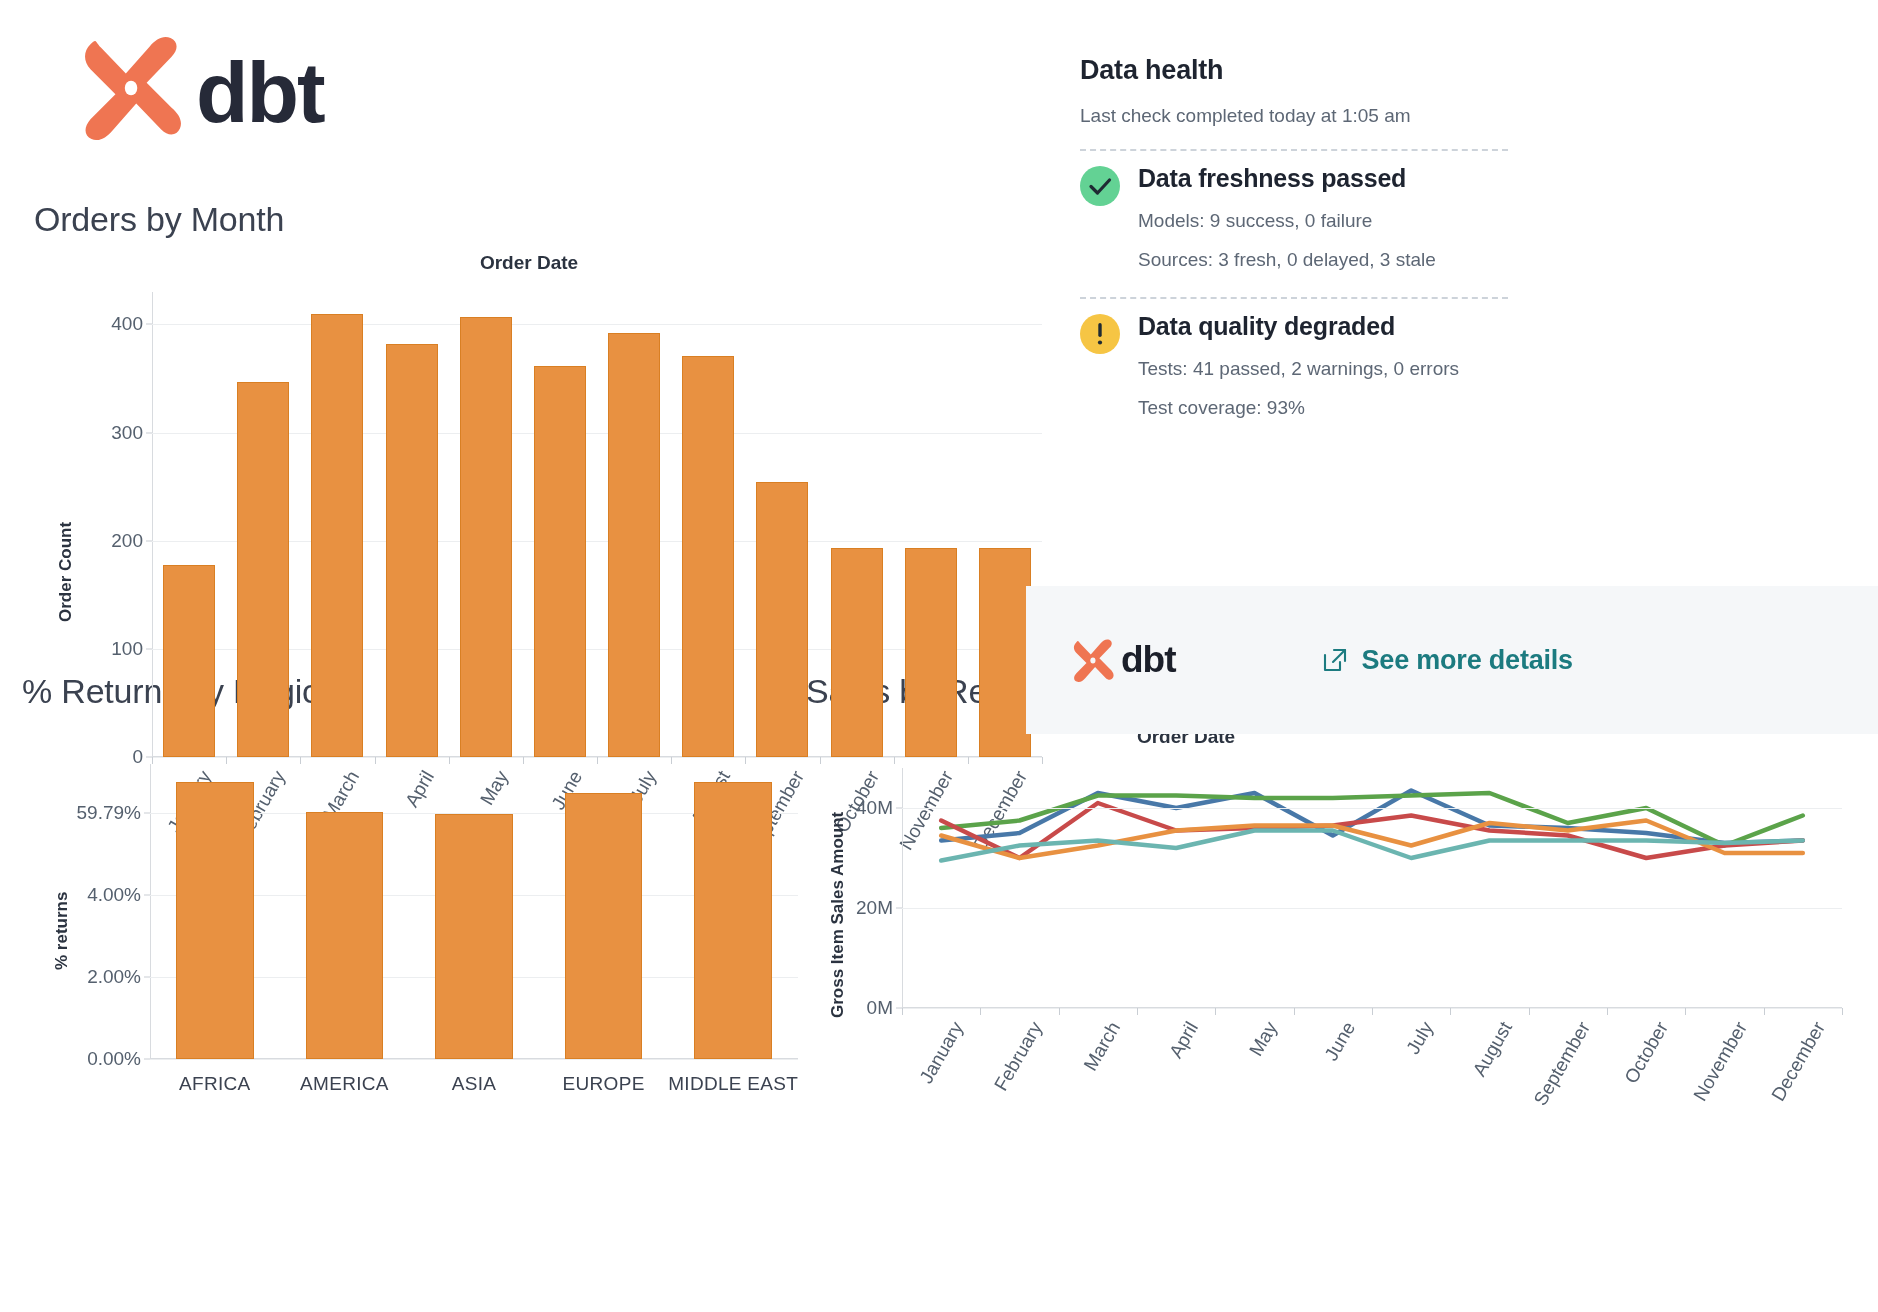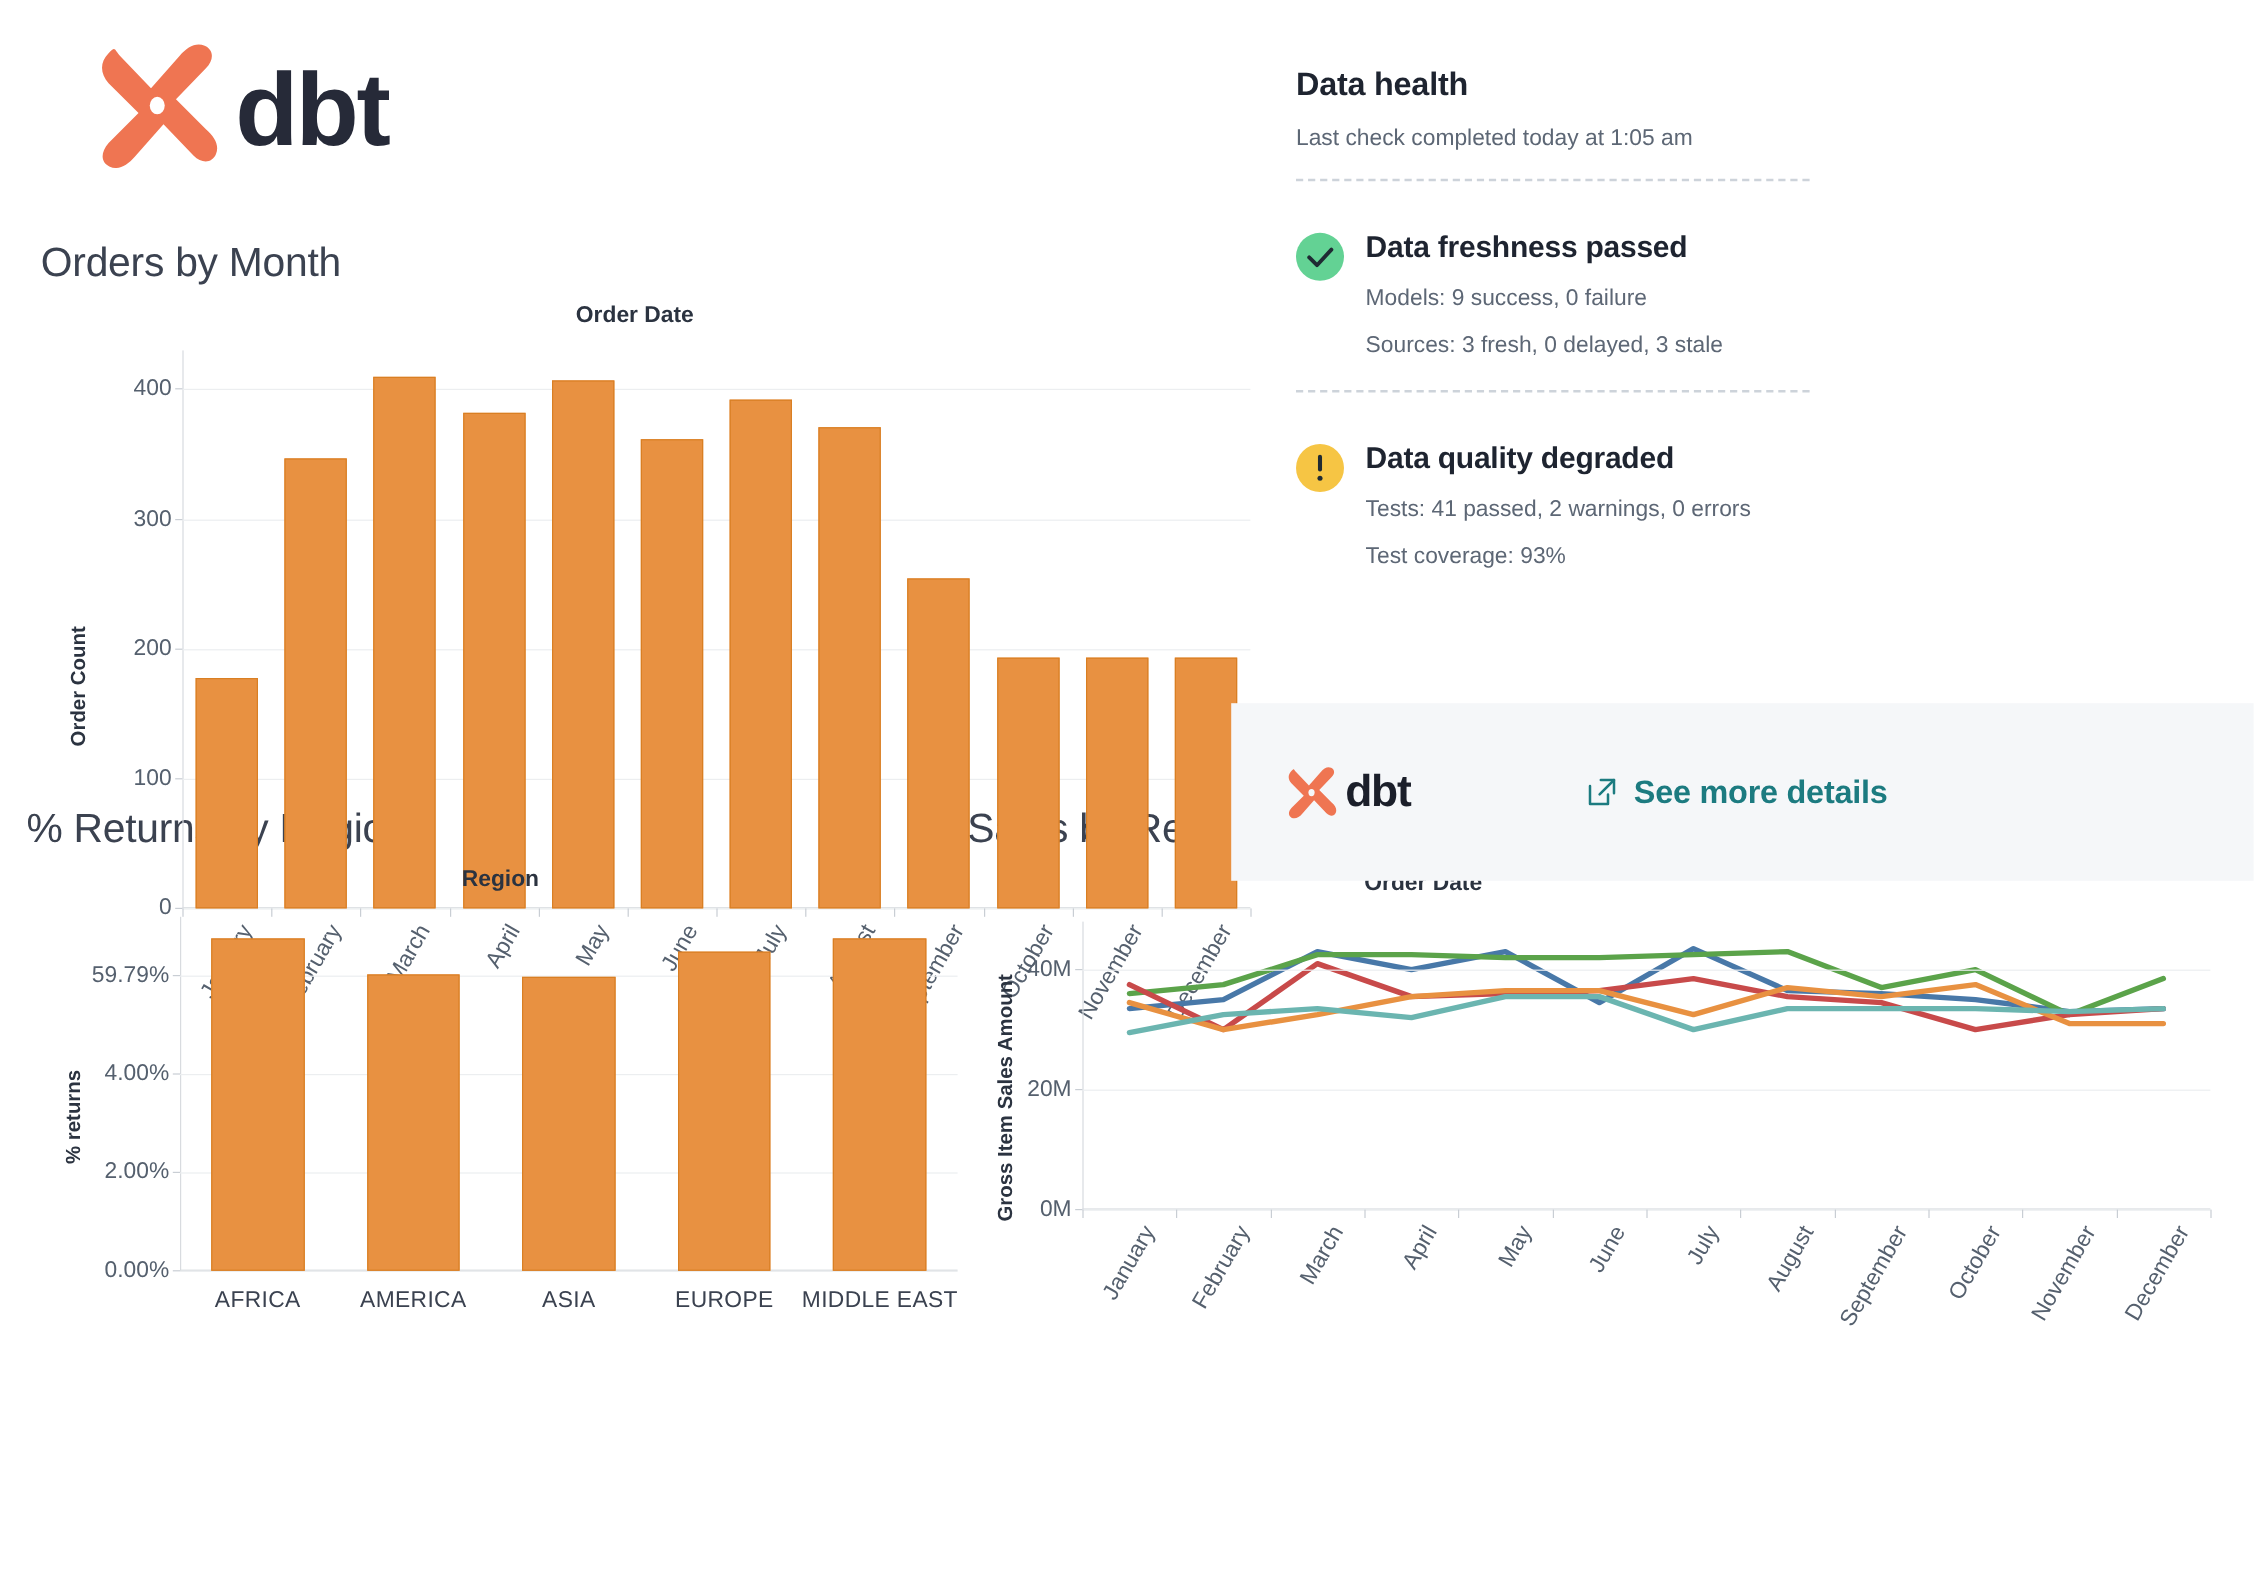--- a/index.html
+++ b/index.html
@@ -96,21 +96,21 @@
 
   
   .dh { position: absolute; left: 1080px; top: 55px; width: 790px; }
   .dh-title { font-size: 27px; font-weight: bold; color: #1e2430; letter-spacing: -0.2px; }
   .dh-sub { font-size: 19px; color: #5d6775; margin-top: 19px; }
   .dh-divider {
     margin: 22px 0 0 0; height: 0;
     border-top: 2px dashed #cdd3da;
     width: 428px;
   }
-  .dh-item { display: flex; gap: 18px; margin-top: 40px; }
+  .dh-item { display: flex; gap: 18px; margin-top: 12px; }
   .dh-badge { flex: 0 0 auto; width: 40px; height: 40px; border-radius: 50%; position: relative; margin-top: 3px;}
   .badge-ok { background: #63d294; }
   .badge-warn { background: #f6c544; }
   .dh-item-title { font-size: 25px; font-weight: bold; color: #1e2430; letter-spacing: -0.2px; line-height: 1.2;}
   .dh-line { font-size: 19px; color: #5d6775; margin-top: 17px; }
 
   .detail-card {
     position: absolute; left: 1026px; top: 586px;
     width: 852px; height: 148px;
     background: #f5f7f9;
@@ -198,21 +198,20 @@
       <div class="xtickline" style="left: 741.667px;"></div>
       <div class="xtick-rot" style="left: 786.75px;">November</div>
       <div class="bar" title="December: 193" style="left: 826.958px; width: 51.9167px; height: 208.709px; background: rgb(232, 145, 65);"></div>
       <div class="xtickline" style="left: 815.833px;"></div>
       <div class="xtick-rot" style="left: 860.917px;">December</div>
       <div class="xtickline" style="left: 890px;"></div>
     </div>
 </div>
 
 <div class="chart" id="returns-chart">
-  <div class="chart-head">Region</div>
   <div class="ylabel" id="returns-ylabel" style="left:30px; top:248px;">% returns</div>
   <div class="plot" id="returns-plot">
     <div class="axis-left"></div>
     <div class="axis-bottom"></div>
   <div class="gridline" style="top: 295px;"></div>
       <div class="tickmark" style="top: 295px;"></div>
       <div class="ytick" style="top: 295px;">0.00%</div>
       <div class="gridline" style="top: 213.056px;"></div>
       <div class="tickmark" style="top: 213.056px;"></div>
       <div class="ytick" style="top: 213.056px;">2.00%</div>

